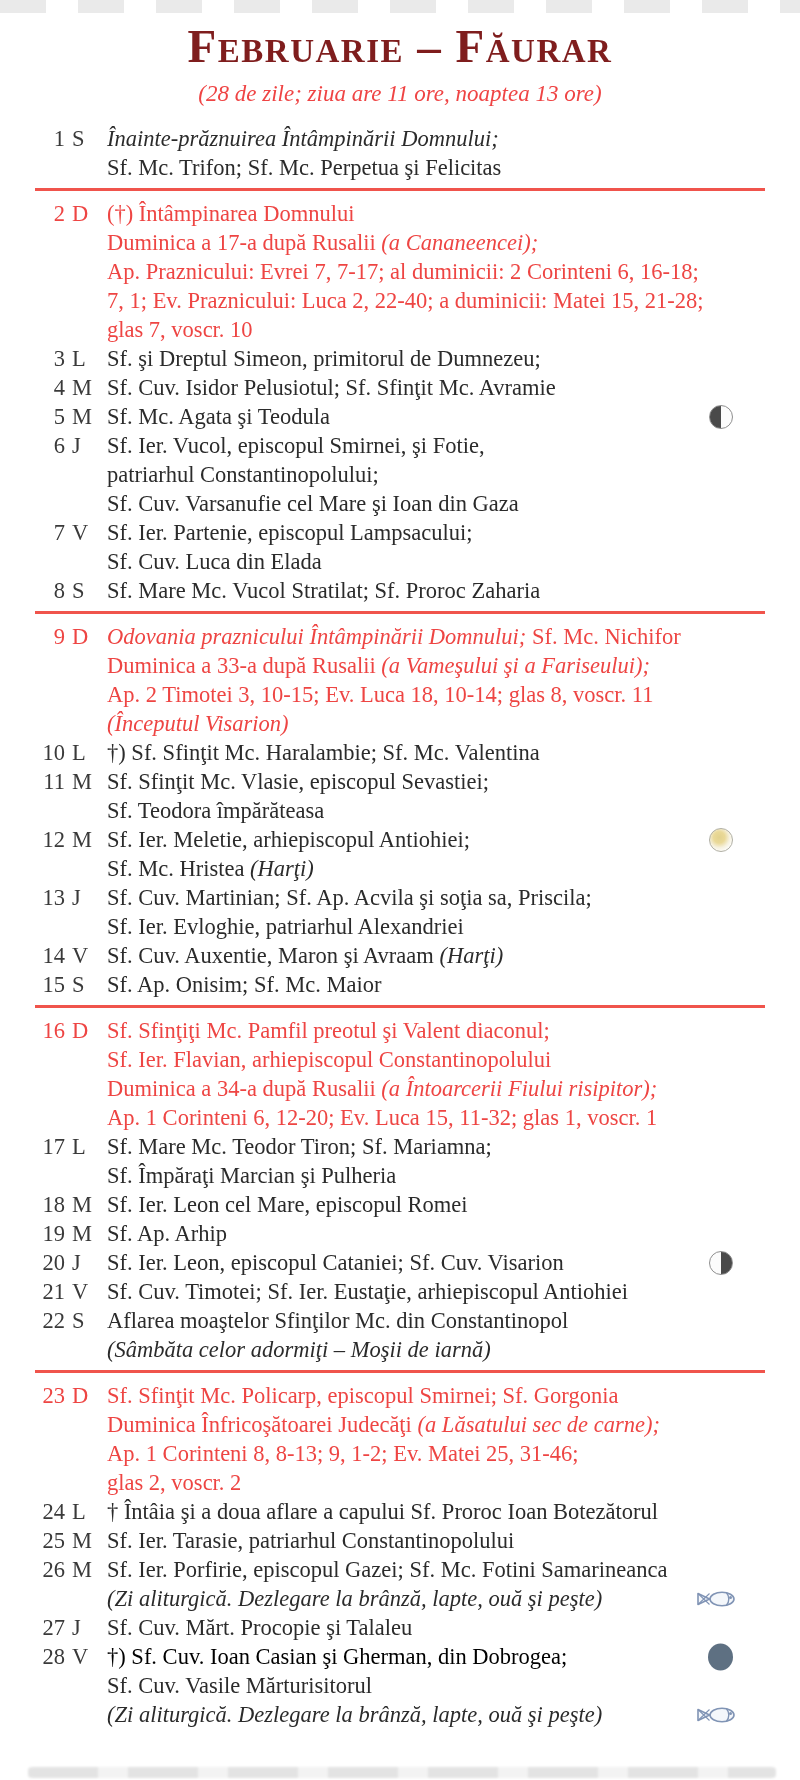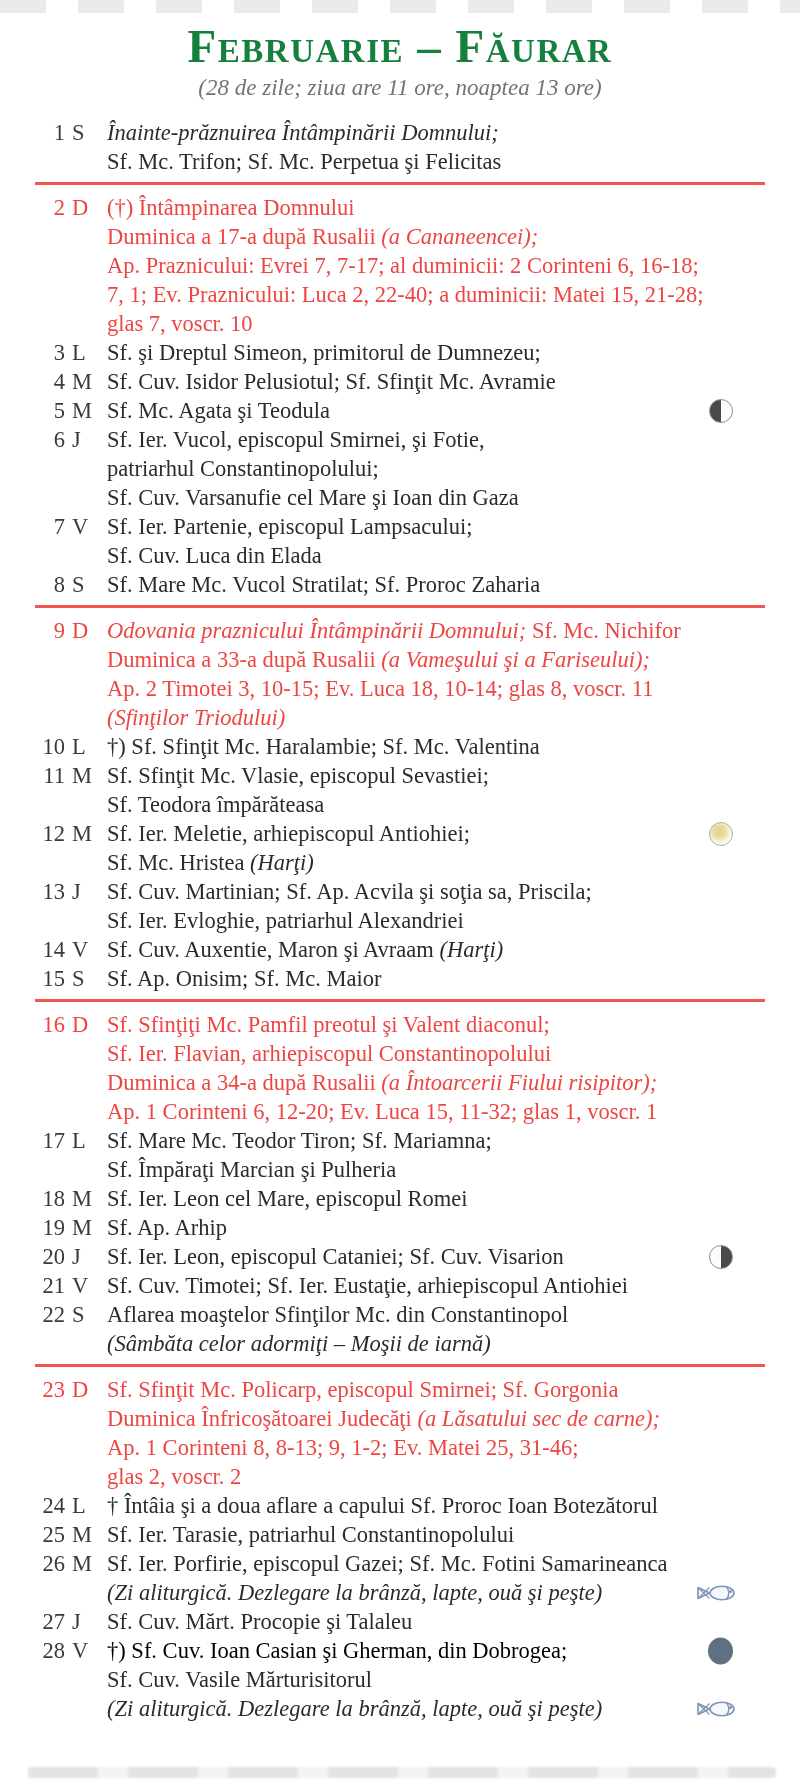--- a/index.html
+++ b/index.html
@@ -14,24 +14,24 @@
     opacity:.55; filter:blur(.6px);
   }
   .scan-bottom {
     position:absolute; bottom:2px; left:28px; right:24px; height:11px;
     background:repeating-linear-gradient(90deg,#c9c9c9 0 70px, #e8e8e8 70px 100px);
     opacity:.5; filter:blur(1px); border-radius:4px;
   }
   header { text-align:center; padding-top:20px; }
   .title {
     margin:0; font-variant:small-caps; font-weight:bold; letter-spacing:1.5px;
-    font-size:47px; line-height:52px; color:#15803d;
+    font-size:47px; line-height:52px; color:#7f1d1d;
   }
   .subtitle {
-    font-style:italic; font-size:23px; line-height:30px; color:#737373; margin-top:1px;
+    font-style:italic; font-size:23px; line-height:30px; color:#ef4444; margin-top:7px;
   }
   main { padding:15px 35px 0 35px; }
   .sep {
     height:0; border:none; border-top:3px solid #f0544c; margin:6px 0 8px 0;
   }
   .day-row { display:flex; align-items:flex-start; }
   .day-col { flex:none; width:72px; display:flex; font-size:22.5px; line-height:29px; color:#3a3a3a; }
   .tone-sunday .day-col, .tone-sunday .lines { color:#ee4543; }
   .day-num { display:inline-block; width:30px; text-align:right; }
   .day-letter { margin-left:7px; }
@@ -145,21 +145,21 @@
       <div class="sep"></div>
       <div class="day-row tone-sunday">
         <div class="day-col">
           <span class="day-num">9</span>
           <span class="day-letter">D</span>
         </div>
         <div class="lines">
           <div class="line"><span class="st-i">Odovania praznicului Întâmpinării Domnului; </span><span>Sf. Mc. Nichifor</span></div>
           <div class="line"><span class="st-b">Duminica a 33-a după Rusalii </span><span class="st-i">(a Vameşului şi a Fariseului);</span></div>
           <div class="line"><span>Ap. 2 Timotei 3, 10-15; Ev. Luca 18, 10-14; glas 8, voscr. 11</span></div>
-          <div class="line"><span class="st-i">(Sfinţilor Triodului)</span></div>
+          <div class="line"><span class="st-i">(Începutul Visarion)</span></div>
         </div>
       </div>
       <div class="day-row">
         <div class="day-col">
           <span class="day-num">10</span>
           <span class="day-letter">L</span>
         </div>
         <div class="lines">
           <div class="line"><span>†) Sf. Sfinţit Mc. Haralambie; Sf. Mc. Valentina</span></div>
         </div>

